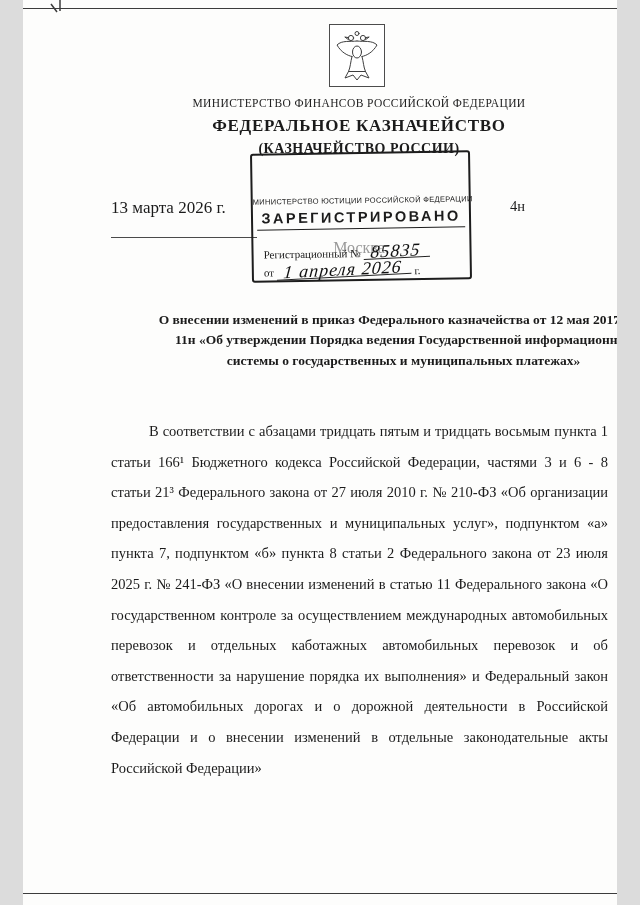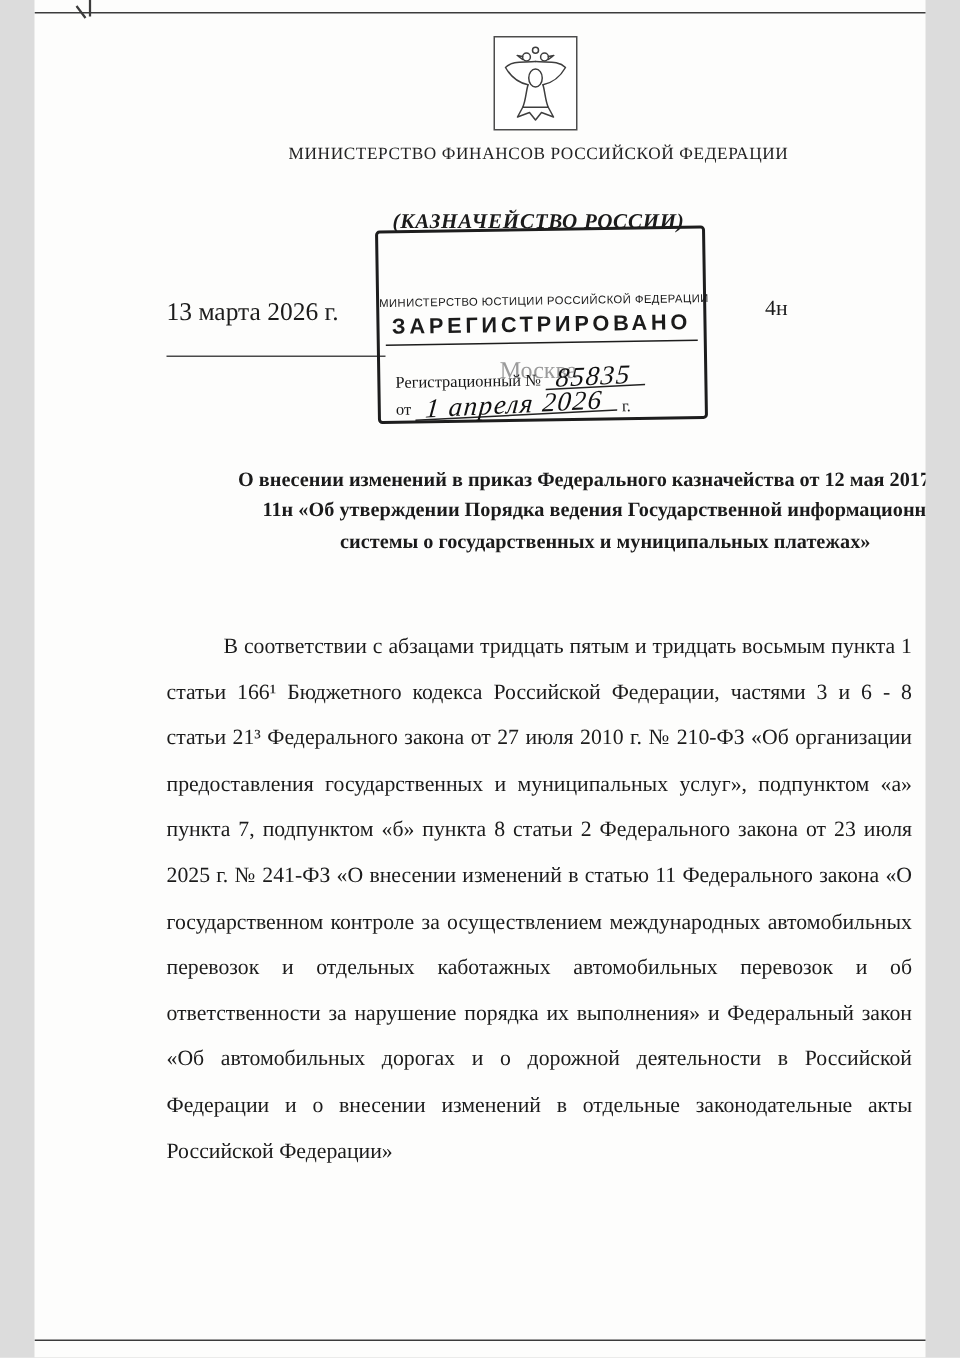--- a/index.html
+++ b/index.html
@@ -35,21 +35,20 @@
     text-align:center; font-size:11.5px; letter-spacing:0.4px; color:#222;
   }
   .agency {
     position:absolute; top:116px; left:72px; width:528px;
     text-align:center; font-size:17px; font-weight:bold; letter-spacing:0.7px;
   }
   .agency-paren {
     position:absolute; top:141px; left:72px; width:528px;
     text-align:center; font-size:14px; font-weight:bold; letter-spacing:0.5px;
     z-index:1;
-    font-style:italic;
   }
   .doc-type {
     position:absolute; top:167px; left:72px; width:528px;
     text-align:center; font-size:16px; font-weight:bold; letter-spacing:2px;
     z-index:1;
   }
   .date-field   { position:absolute; top:198px; left:88px;  font-size:17px; }
   .number-field { position:absolute; top:198px; left:487px; font-size:14.5px; }
   .date-rule    { position:absolute; top:237px; left:88px;  width:146px; height:1px; background:#4a4a4a; }
   .place-field  {
@@ -134,20 +133,21 @@
         <path d="M22 11 C15 12 7 10 2 15 C6 22 12 25.5 17 26.5"></path>
         <path d="M22 11 C29 12 37 10 42 15 C38 22 32 25.5 27 26.5"></path>
         <path d="M17 26.5 C15.5 32 15.5 37 13.5 41.5 L30.5 41.5 C28.5 37 28.5 32 27 26.5"></path>
         <path d="M13.5 41.5 L10 48 L18 45 L22 50 L26 45 L34 48 L30.5 41.5"></path>
         <ellipse cx="22" cy="22" rx="4.5" ry="6"></ellipse>
       </g>
     </svg>
   </div>
 
   <div class="ministry">МИНИСТЕРСТВО ФИНАНСОВ РОССИЙСКОЙ ФЕДЕРАЦИИ</div>
+  <div class="agency">ФЕДЕРАЛЬНОЕ КАЗНАЧЕЙСТВО</div>
   <div class="agency-paren">(КАЗНАЧЕЙСТВО РОССИИ)</div>
 
   <div class="date-field">13 марта 2026 г.</div>
   <div class="number-field">4н</div>
   <div class="date-rule"></div>
   <div class="place-field">Москва</div>
 
   <div class="stamp">
     <div class="stamp-authority">МИНИСТЕРСТВО ЮСТИЦИИ РОССИЙСКОЙ ФЕДЕРАЦИИ</div>
     <div class="stamp-registered">

